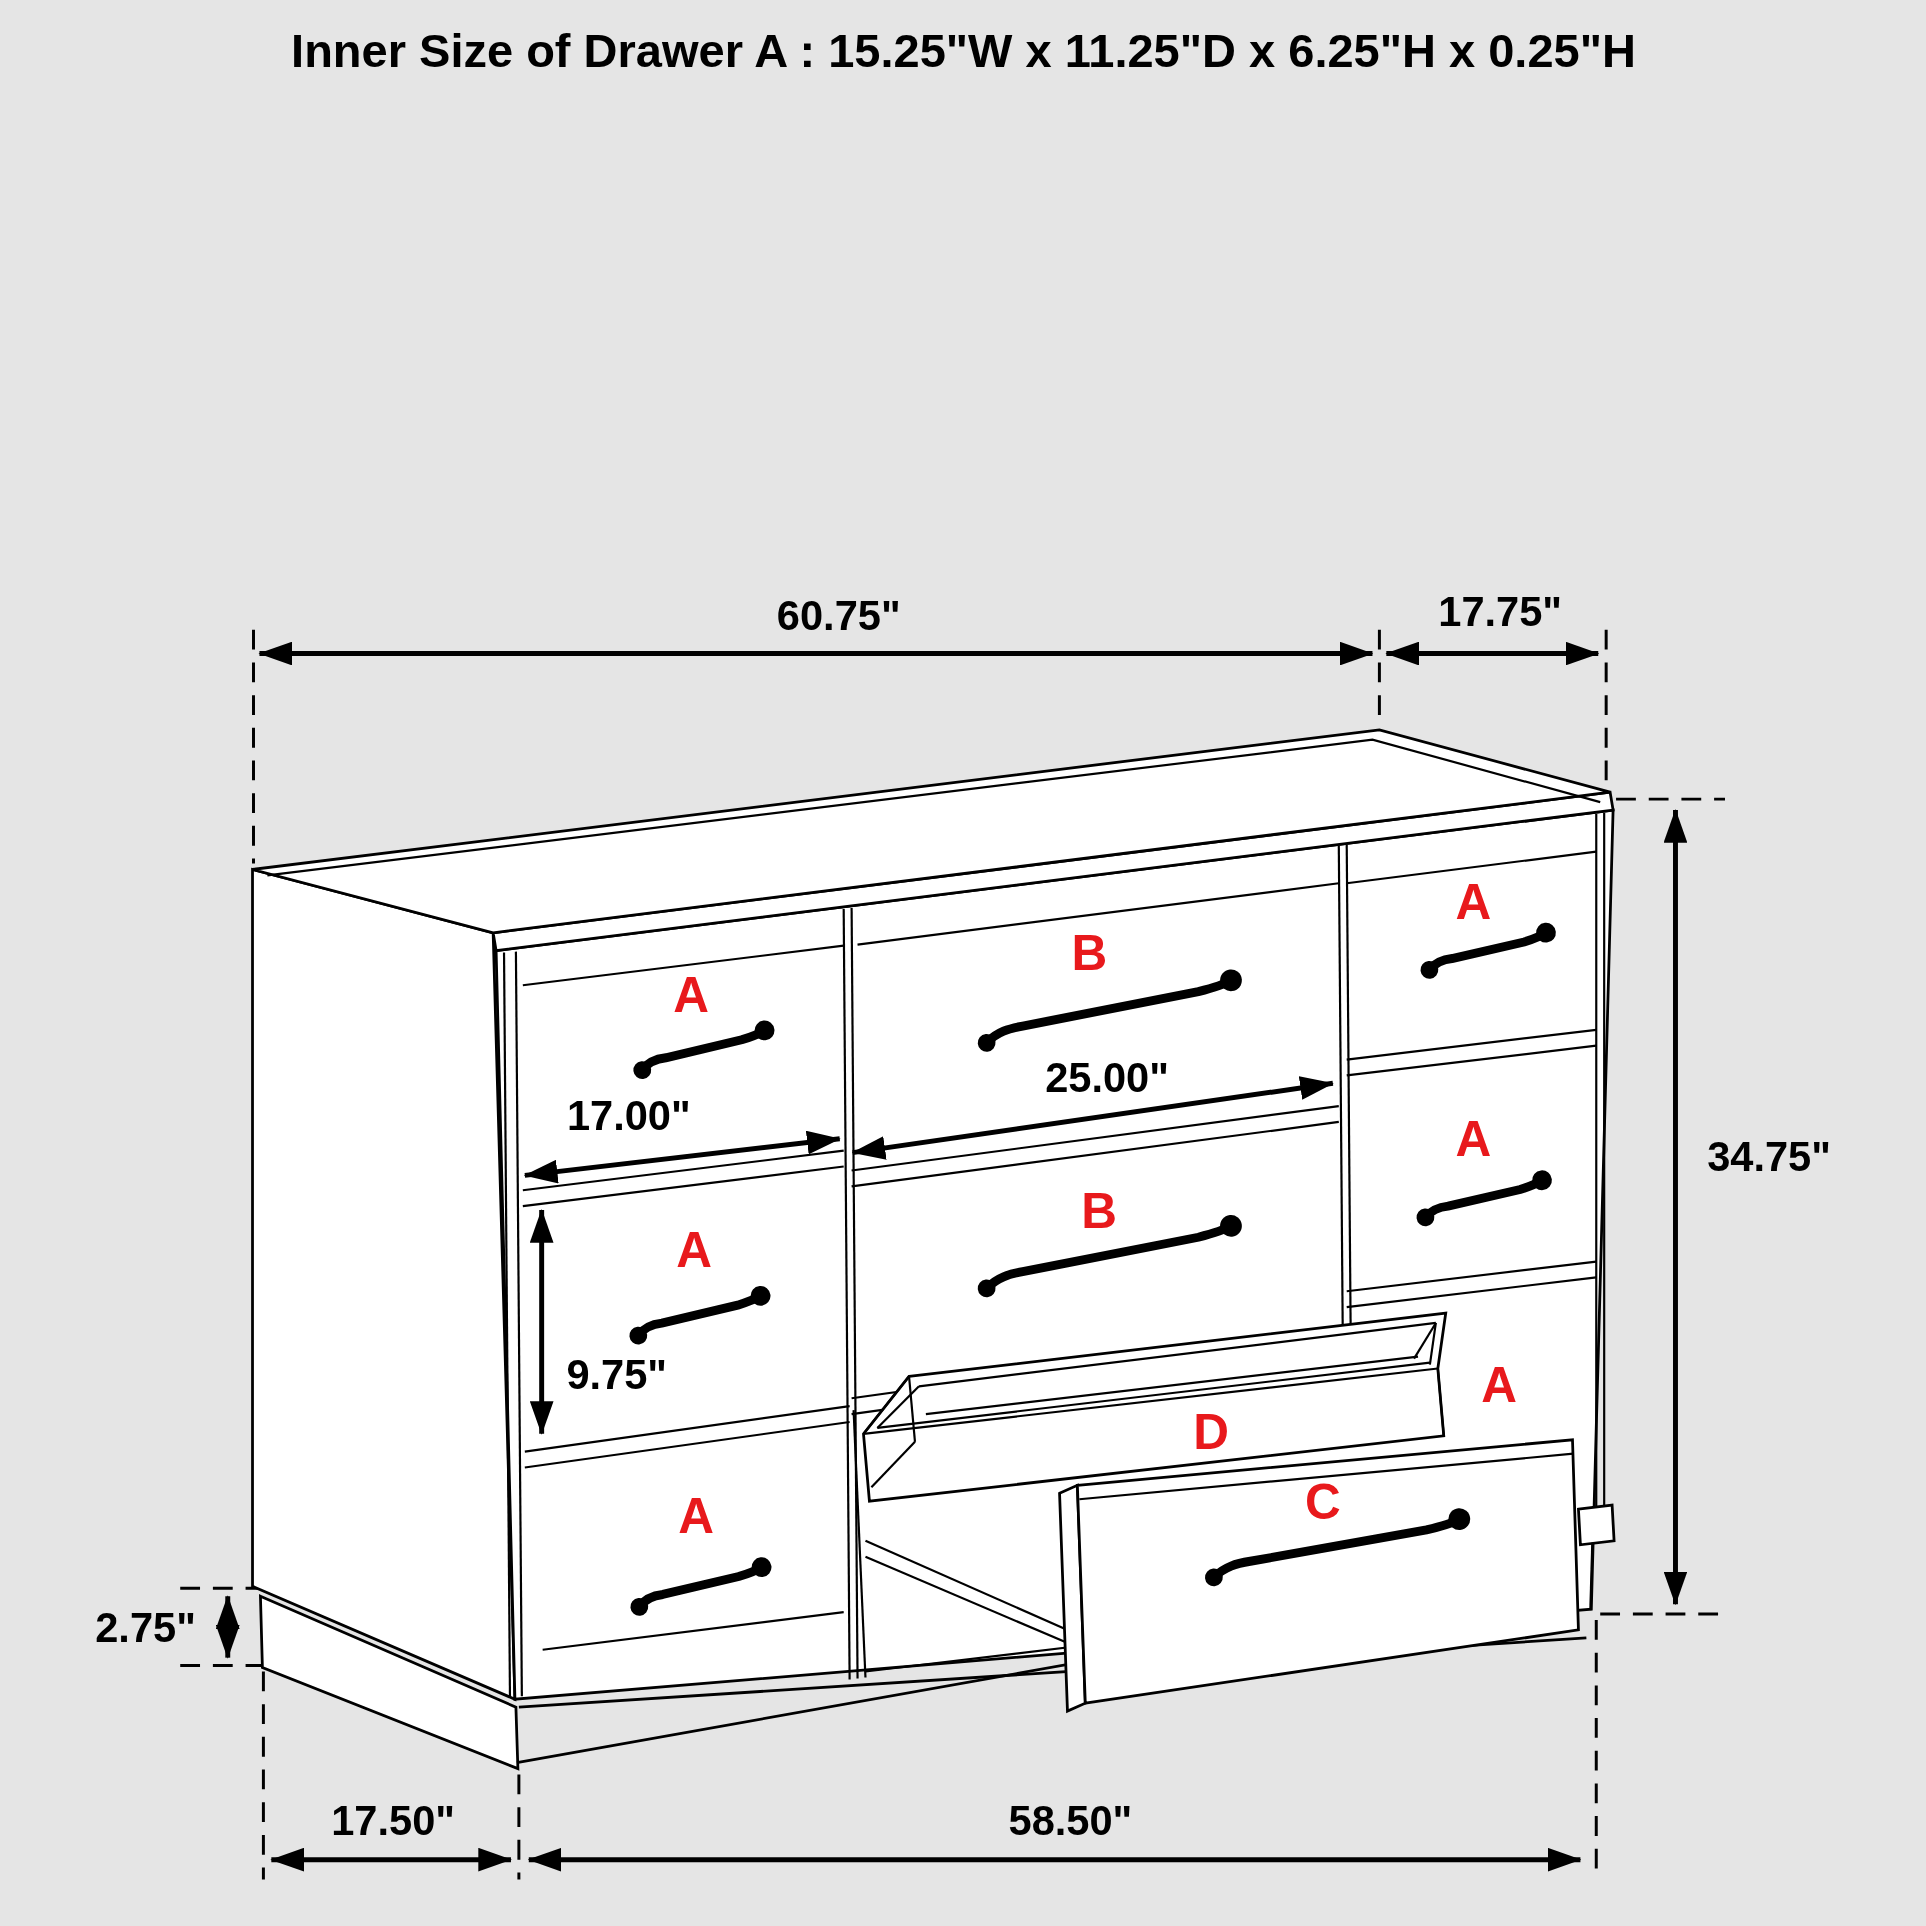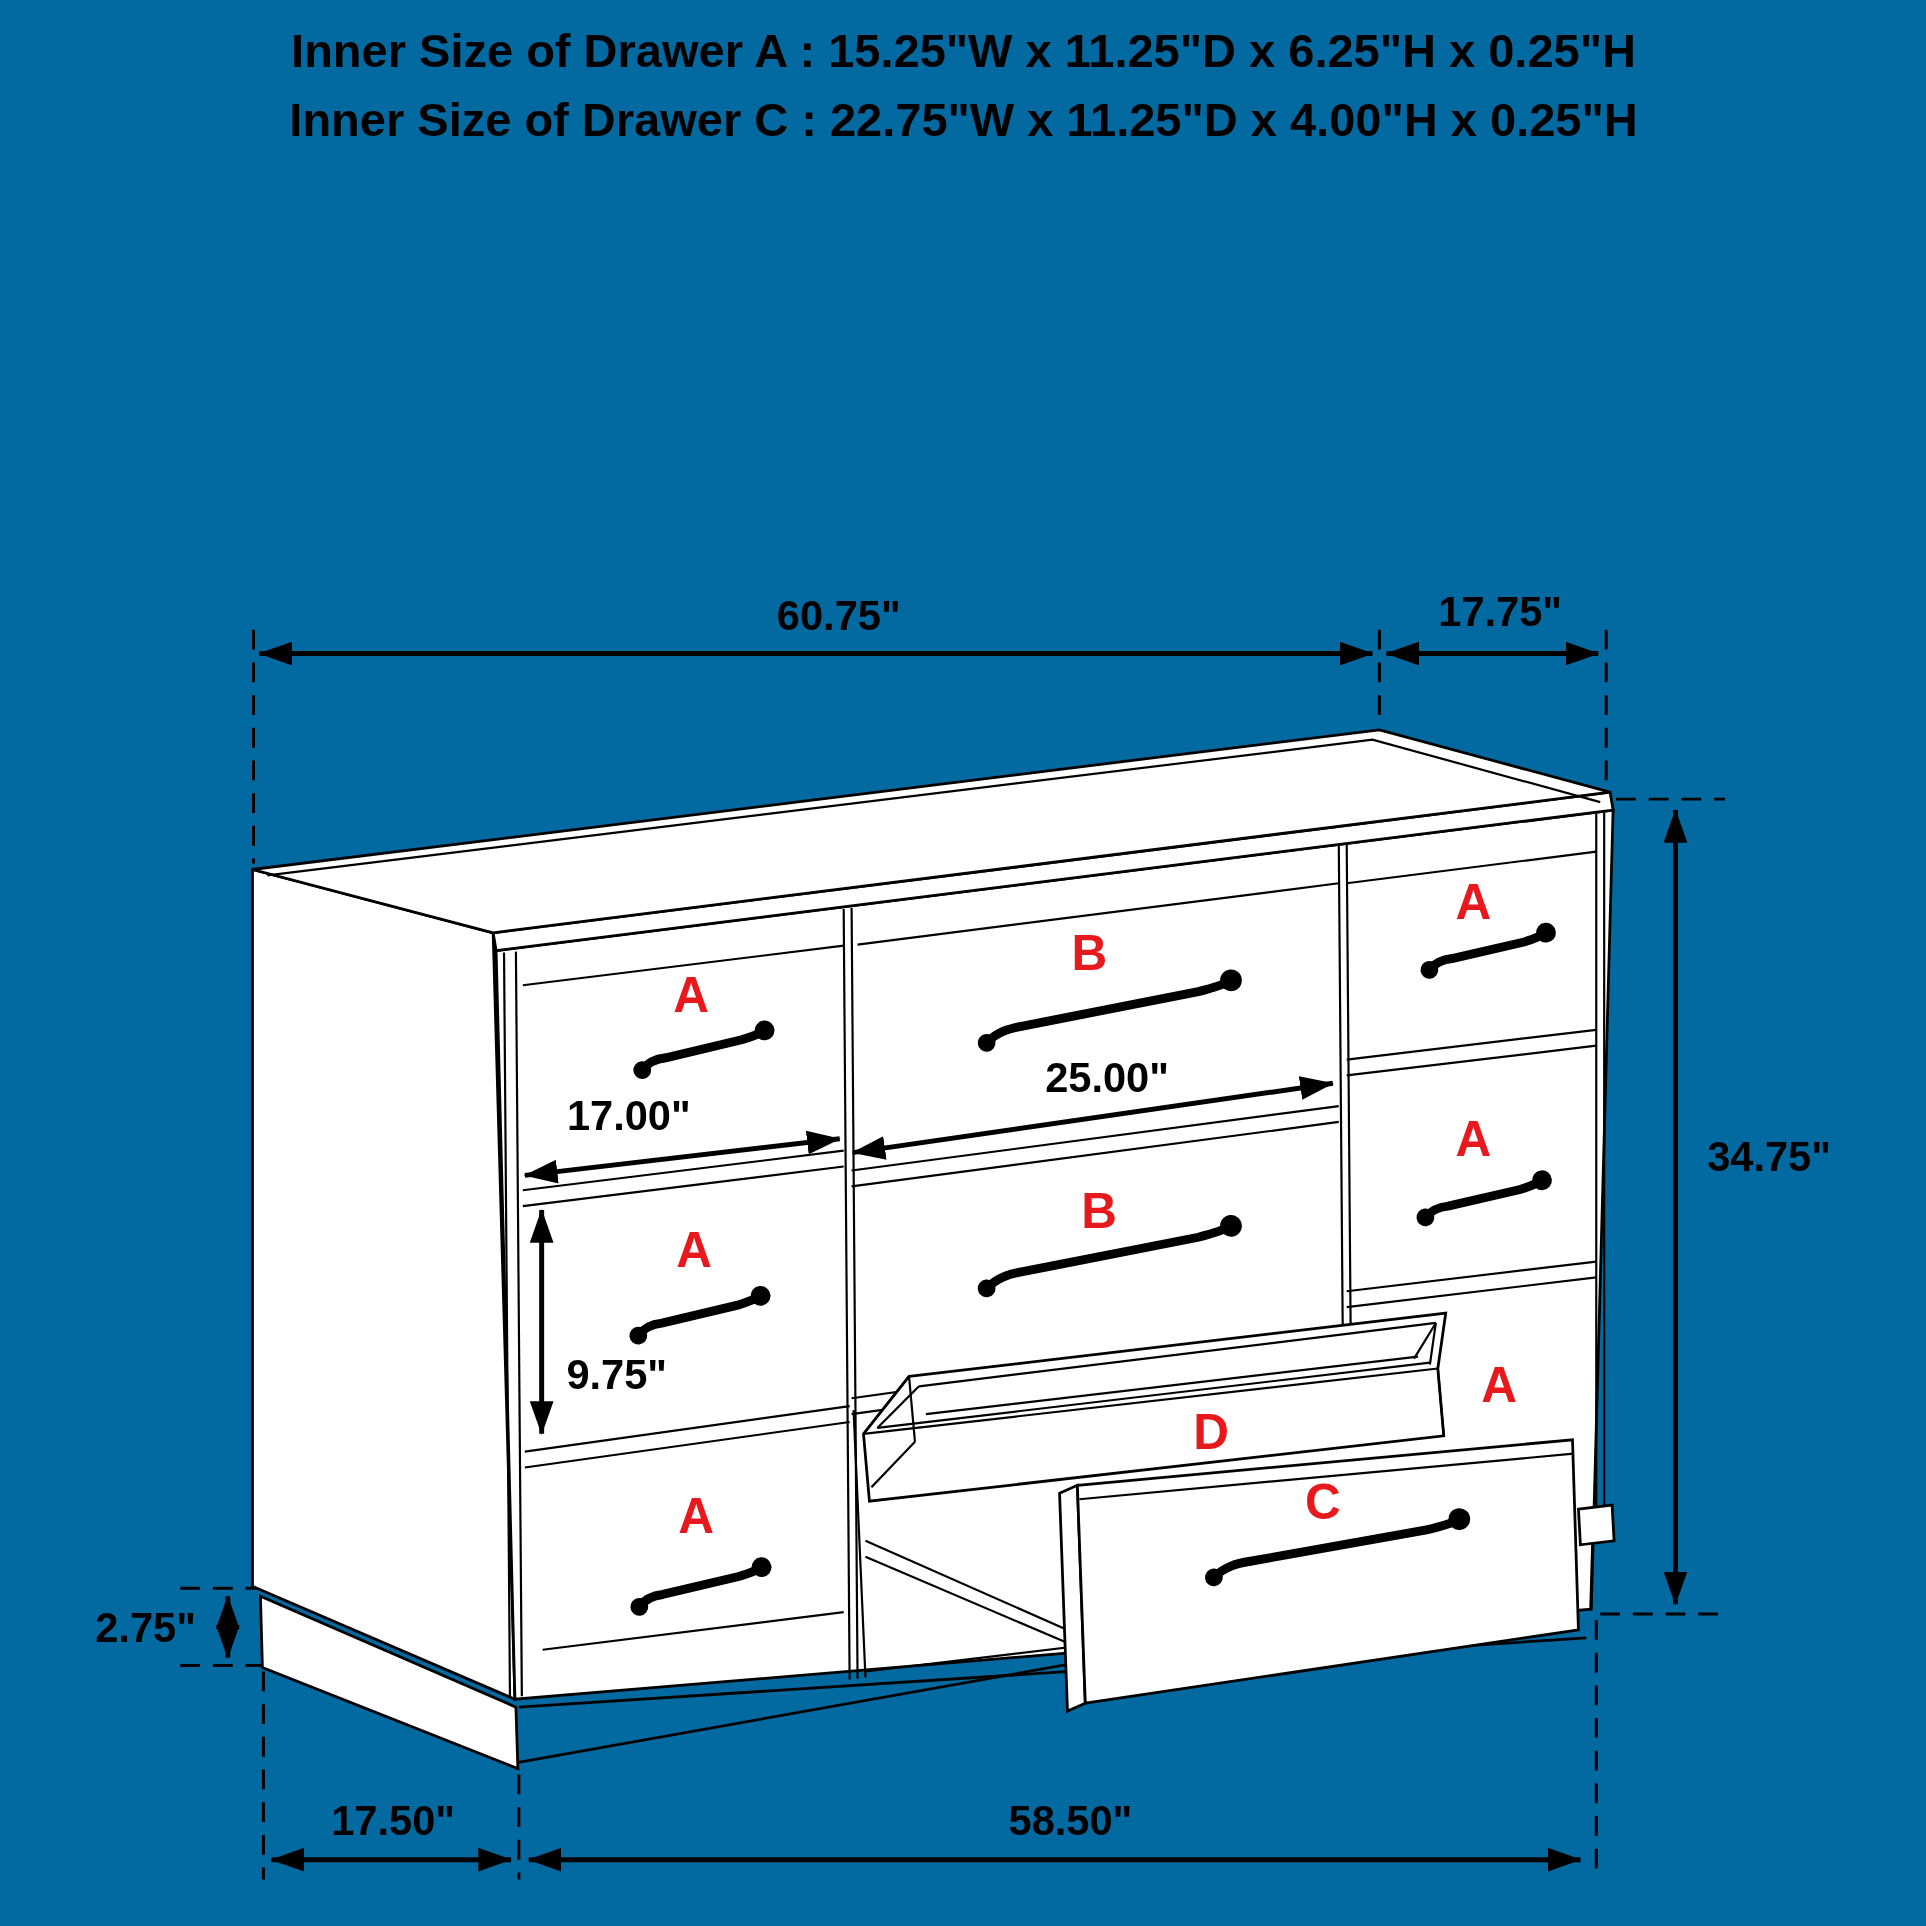--- a/index.html
+++ b/index.html
@@ -1,16 +1,16 @@
 <!DOCTYPE html>
 <html><head>
 <meta charset="utf-8">
 <style>
   html,body{margin:0;padding:0;background:#fff;}
-  #canvas{position:relative;width:1927px;height:1927px;background:#0369a1;overflow:hidden;
+  #canvas{position:relative;width:1927px;height:1927px;background:#e5e5e5;overflow:hidden;
           font-family:"Liberation Sans",sans-serif;}
   #spec-header{position:absolute;top:16px;left:0;width:100%;text-align:center;
                font-weight:bold;font-size:47px;line-height:69px;color:#000;}
   .hline{white-space:pre;}
   #diagram-svg{position:absolute;left:0;top:0;}
   .ln{stroke:#000;stroke-width:2.2;fill:none;}
   .ln-thick{stroke:#000;stroke-width:2.8;fill:none;}
   .shape{fill:#ffffff;stroke:#000;stroke-width:2.8;stroke-linejoin:miter;}
   .dash{stroke:#000;stroke-width:3;fill:none;stroke-dasharray:20 13;}
   .dim{stroke:#000;stroke-width:5;fill:none;}
@@ -19,21 +19,20 @@
   .pull{stroke:#000;fill:none;stroke-width:9;stroke-linecap:round;}
   .pull-end{fill:#000;stroke:none;}
 </style>
 </head>
 <body>
 
 <div id="canvas">
 
   <div id="spec-header">
     <div class="hline">Inner Size of Drawer A : 15.25"W x 11.25"D x 6.25"H x 0.25"H</div>
-    <div class="hline">Inner Size of Drawer C : 22.75"W x 11.25"D x 4.00"H x 0.25"H</div>
   </div>
 
   <svg id="diagram-svg" width="1927" height="1927" viewBox="0 0 1946 1946">
     <defs>
       <marker id="ah" viewBox="0 0 34 24" refX="33" refY="12" markerWidth="34" markerHeight="24" markerUnits="userSpaceOnUse" orient="auto-start-reverse">
         <path d="M0,0 L34,12 L0,24 Z" fill="#000"></path>
       </marker>
     </defs>
 
     <g>

